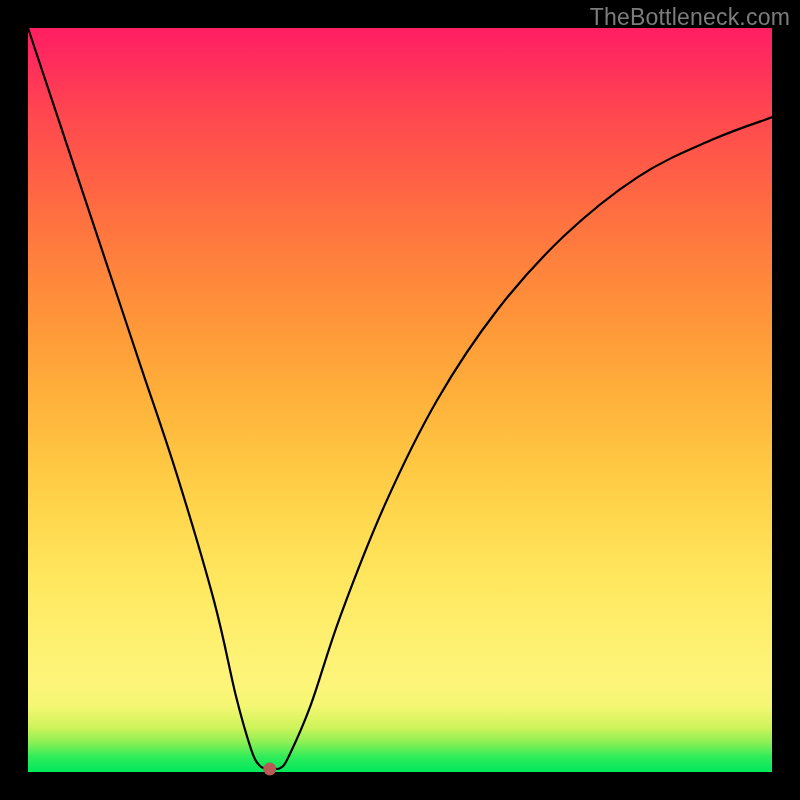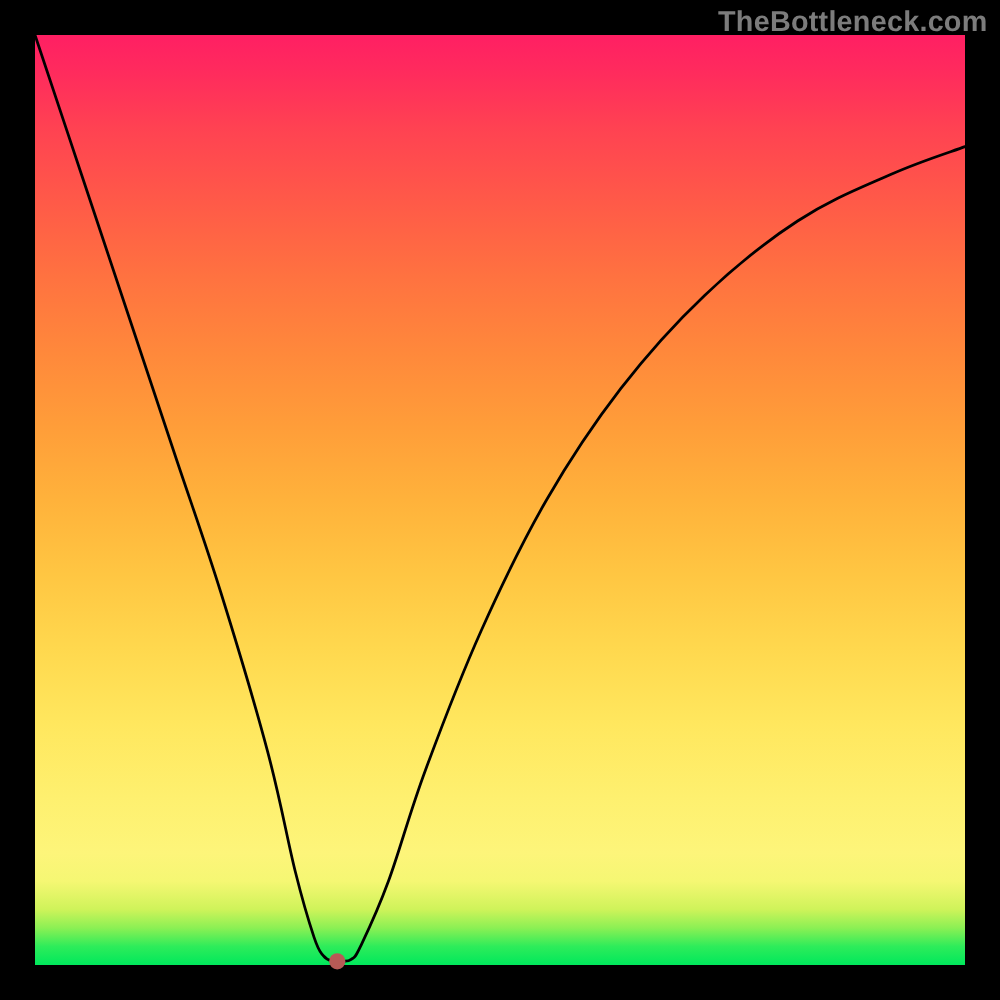--- a/index.html
+++ b/index.html
@@ -52,21 +52,21 @@
     width: 744px;
     height: 744px;
     overflow: visible;
   }
   .watermark {
     position: absolute;
     top: 4px;
     right: 10px;
     color: #7c7c7c;
     font-size: 23px;
-    font-weight: 700;
+    font-weight: 400;
     letter-spacing: 0.2px;
     user-select: none;
   }
 </style>
 </head>
 <body>
 
 <div class="frame">
   <div class="plot-area">
     <svg class="curve" viewBox="0 0 744 744">

